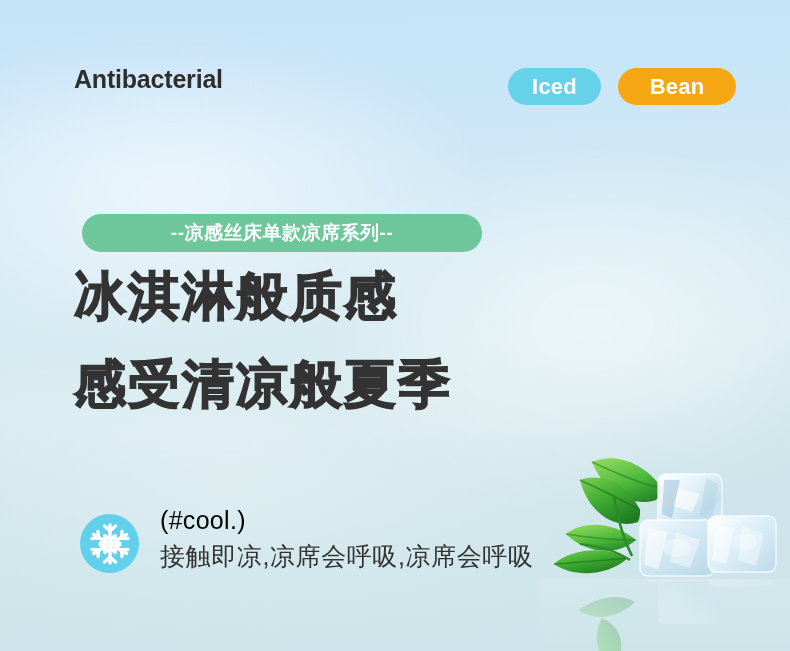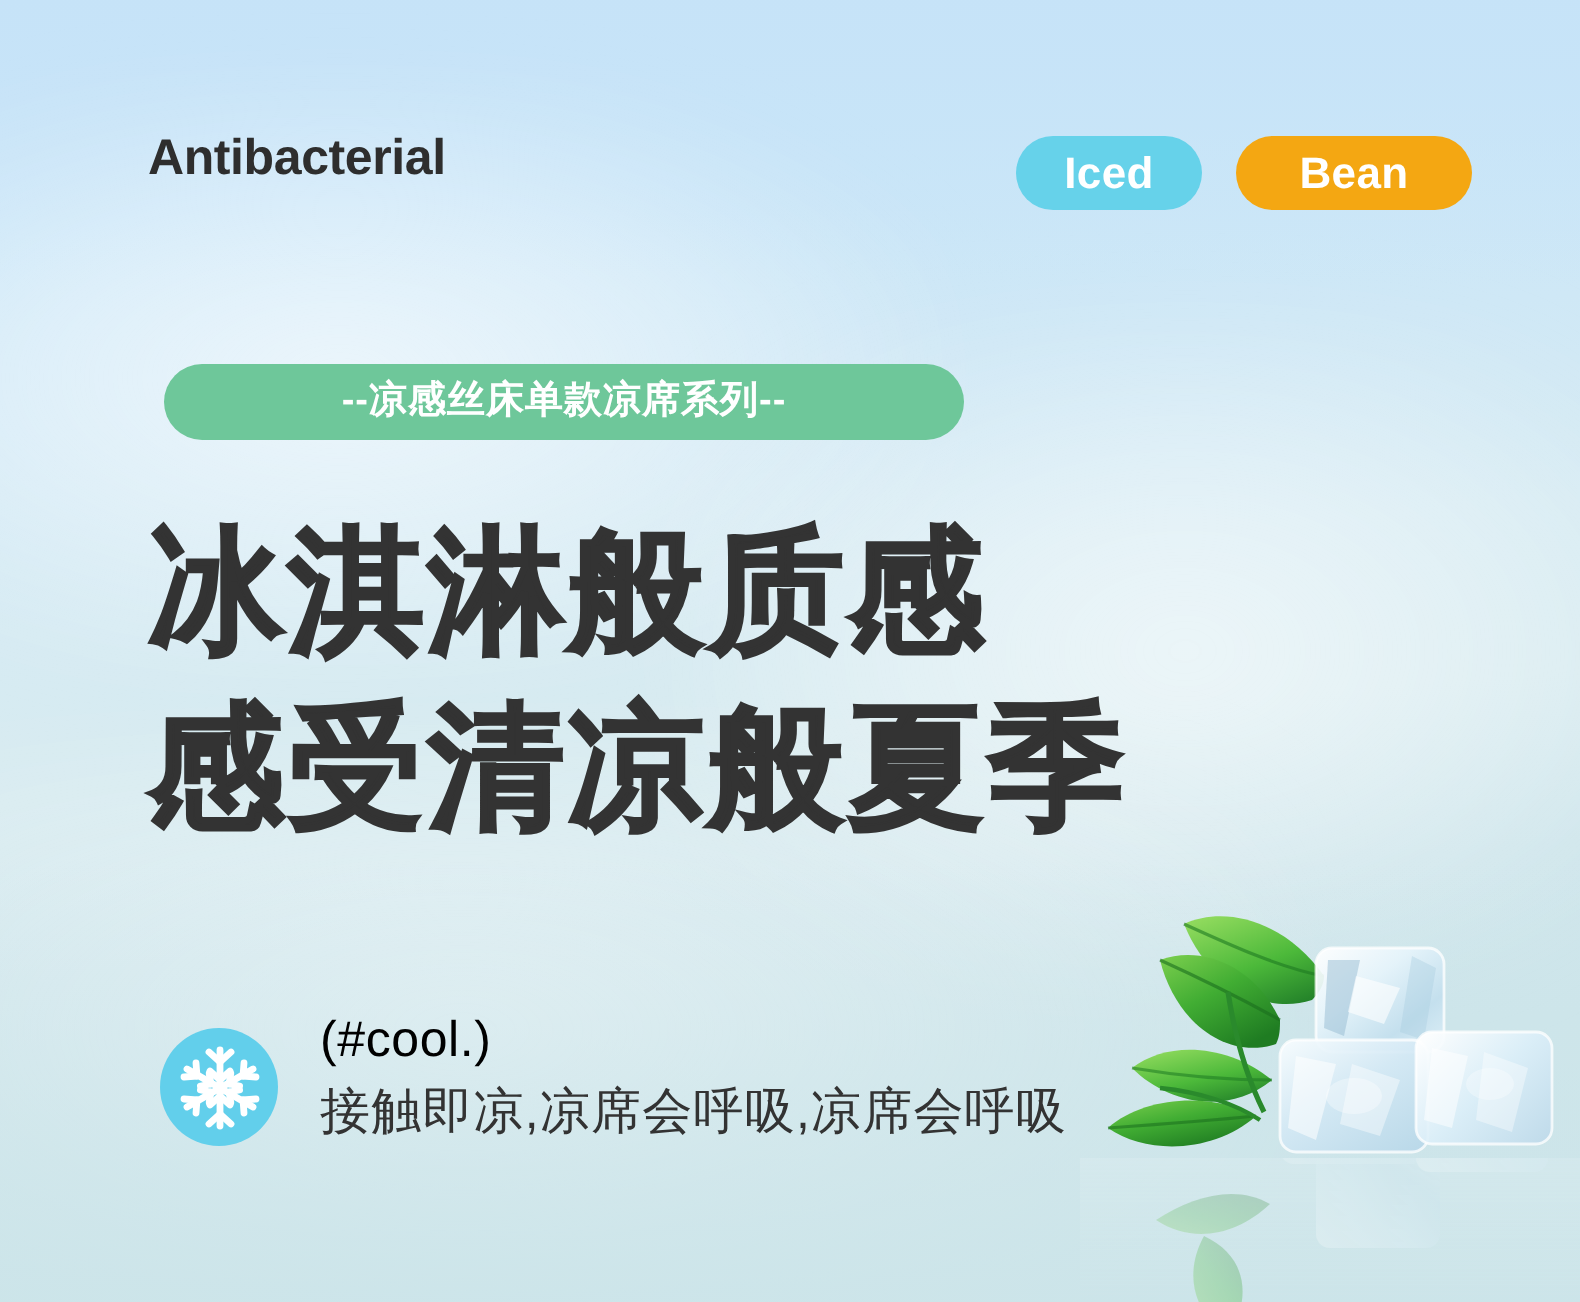--- a/index.html
+++ b/index.html
@@ -142,21 +142,21 @@
   .pill-bean {
     left: 618px;
     width: 118px;
     background: #f4a712;
   }
 
   
   .series-badge {
     position: absolute;
     left: 82px;
-    top: 182px;
+    top: 214px;
     width: 400px;
     height: 38px;
     border-radius: 19px;
     background: #6ec79a;
     color: #ffffff;
     font-size: 19px;
     font-weight: 700;
     line-height: 38px;
     text-align: center;
     letter-spacing: 0.5px;
@@ -165,21 +165,21 @@
   }
 
   
   .headline {
     position: absolute;
     left: 74px;
     top: 252px;
     color: #333333;
   }
   .headline-line {
-    font-size: 68px;
+    font-size: 52px;
     font-weight: 900;
     line-height: 88px;
     letter-spacing: 2px;
     white-space: nowrap;
     -webkit-text-stroke: 1.5px #333333;
   }
 
   
   .feature {
     position: absolute;

